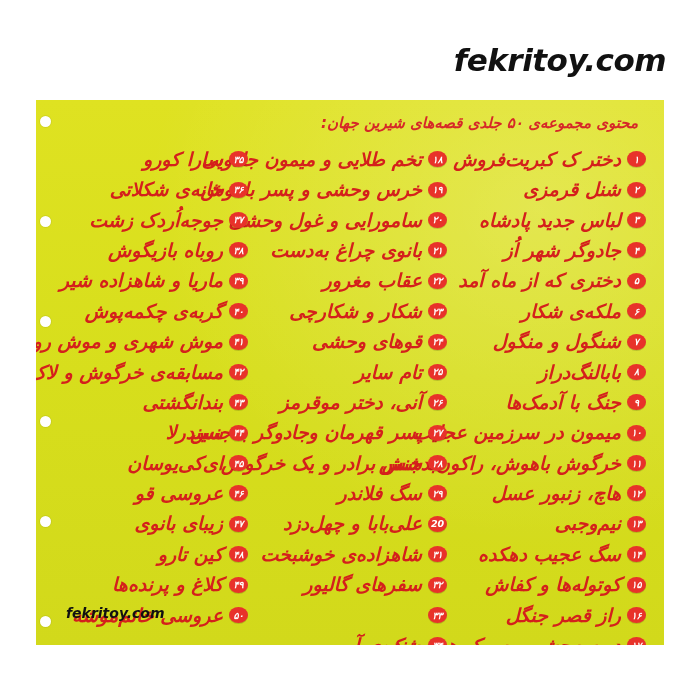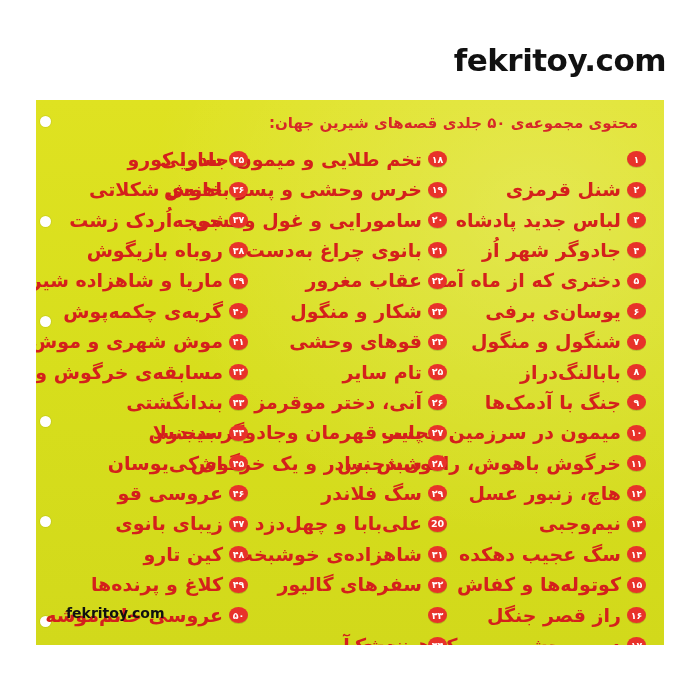--- a/index.html
+++ b/index.html
@@ -5,21 +5,21 @@
   html,body{margin:0;padding:0;}
   body{
     width:700px;height:700px;
     background:#ffffff;
     font-family:"DejaVu Sans","Liberation Sans",sans-serif;
     overflow:hidden;
     position:relative;
   }
   .page{
     position:relative;
-    width:700px;height:700px;
+    width:700px;height:700px;font-style:italic;
   }
   
   .brand-band{
     position:absolute;top:0;left:0;width:700px;height:100px;
     background:#ffffff;
   }
   .brand-top{
     position:absolute;
     top:42px;right:34px;
     font-family:"DejaVu Sans","Liberation Sans",sans-serif;
@@ -131,40 +131,41 @@
       <div class="hole" style="top:516px"></div>
     </div>
 
     <div class="heading">محتوی مجموعه‌ی ۵۰ جلدی قصه‌های شیرین جهان:</div>
 
     <div class="columns">
 
       <div class="col col-1">
         <div class="row">
             <span class="num">۱</span>
+            <span class="title">دختر ک کبریت‌فروش</span>
           </div>
         <div class="row">
             <span class="num">۲</span>
             <span class="title">شنل قرمزی</span>
           </div>
         <div class="row">
             <span class="num">۳</span>
             <span class="title">لباس جدید پادشاه</span>
           </div>
         <div class="row">
             <span class="num">۴</span>
             <span class="title">جادوگر شهر اُز</span>
           </div>
         <div class="row">
             <span class="num">۵</span>
             <span class="title">دختری که از ماه آمد</span>
           </div>
         <div class="row">
             <span class="num">۶</span>
-            <span class="title">یوسان‌ی برفی</span>
+            <span class="title">ملکه‌ی شکار</span>
           </div>
         <div class="row">
             <span class="num">۷</span>
             <span class="title">شنگول و منگول</span>
           </div>
         <div class="row">
             <span class="num">۸</span>
             <span class="title">بابالنگ‌دراز</span>
           </div>
         <div class="row">
@@ -221,21 +222,21 @@
         <div class="row">
             <span class="num">۲۱</span>
             <span class="title">بانوی چراغ به‌دست</span>
           </div>
         <div class="row">
             <span class="num">۲۲</span>
             <span class="title">عقاب مغرور</span>
           </div>
         <div class="row">
             <span class="num">۲۳</span>
-            <span class="title">شکار و منگول</span>
+            <span class="title">شکار و شکارچی</span>
           </div>
         <div class="row">
             <span class="num">۲۴</span>
             <span class="title">قوهای وحشی</span>
           </div>
         <div class="row">
             <span class="num">۲۵</span>
             <span class="title">تام سایر</span>
           </div>
         <div class="row">

